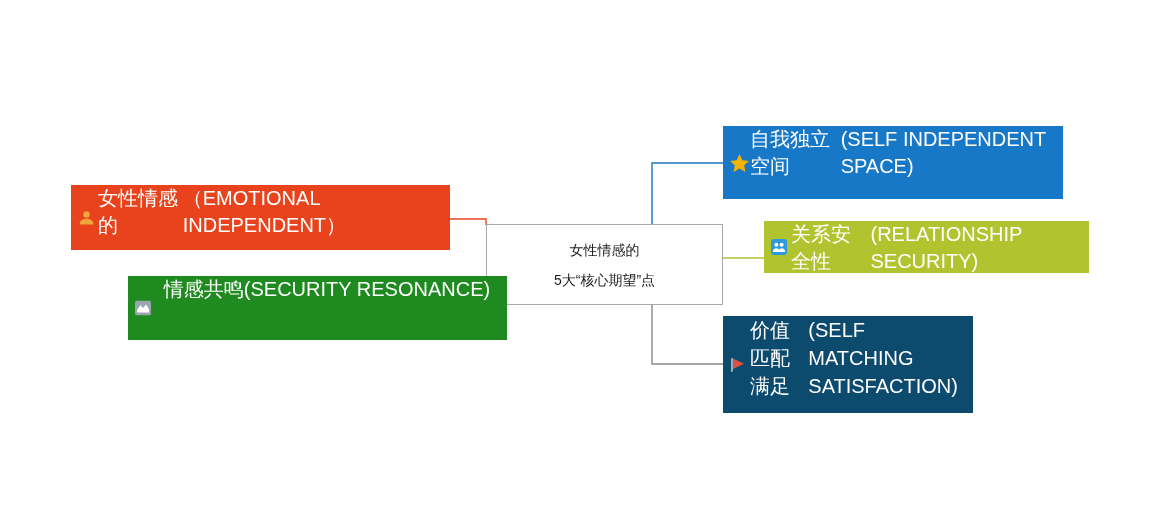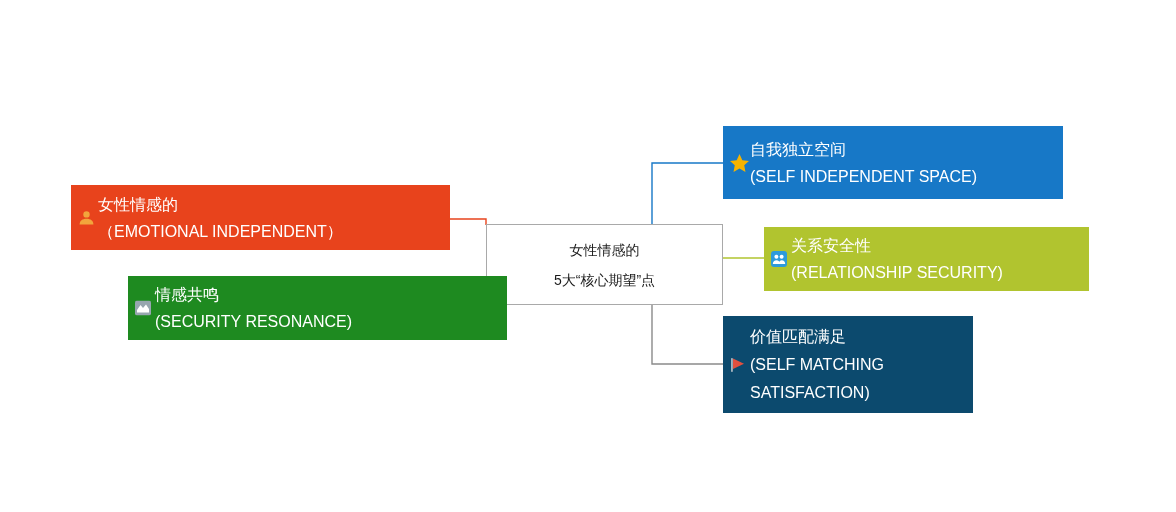--- a/index.html
+++ b/index.html
@@ -3,37 +3,37 @@
 <meta charset="utf-8">
 <style>
   html,body{margin:0;padding:0;background:#fff;}
   .canvas{
     position:relative;width:1176px;height:512px;background:#ffffff;
     font-family:"Liberation Sans","DejaVu Sans",sans-serif;overflow:hidden;
   }
   svg.connector-layer{position:absolute;left:0;top:0;width:1176px;height:512px;}
   .node{position:absolute;box-sizing:border-box;}
   .branch{
-    color:#ffffff;display:flex;flex-direction:column;justify-content:center;
-    padding-left:27px;padding-right:8px;font-size:16px;line-height:27px;
+    color:#ffffff;display:flex;flex-direction:row;justify-content:center;
+    padding-left:27px;padding-right:8px;font-size:20px;line-height:27px;
     white-space:normal;
   }
   .branch .icon{position:absolute;left:7px;top:50%;transform:translateY(-50%);display:flex;}
   .branch .t{display:block;}
   .root{
     background:#ffffff;border:1px solid #a9a9a9;color:#1a1a1a;
     display:flex;flex-direction:column;justify-content:center;text-align:center;
     font-size:14px;line-height:30px;font-weight:500;
   }
   
   #node-emotional-satisfaction{left:71px;top:185px;width:379px;height:65px;}
   #node-emotional-resonance{left:128px;top:276px;width:379px;height:64px;}
   #node-central{left:486px;top:224px;width:237px;height:81px;}
   #node-self-independent-space{left:723px;top:126px;width:340px;height:73px;}
-  #node-relationship-security{left:764px;top:227px;width:325px;height:64px;}
+  #node-relationship-security{left:764px;top:221px;width:325px;height:52px;}
   #node-value-matching-satisfaction{left:723px;top:316px;width:250px;height:97px;line-height:28px;}
 </style>
 </head>
 <body>
 
 <div class="canvas">
 
   <svg class="connector-layer" viewBox="0 0 1176 512">
     <polyline points="450,219 486,219 486,225" fill="none" stroke-width="1.4" stroke="#e8431c"></polyline>
     <polyline points="453,311 486,311 486,304" fill="none" stroke-width="1.4" stroke="#1e8a20"></polyline>

